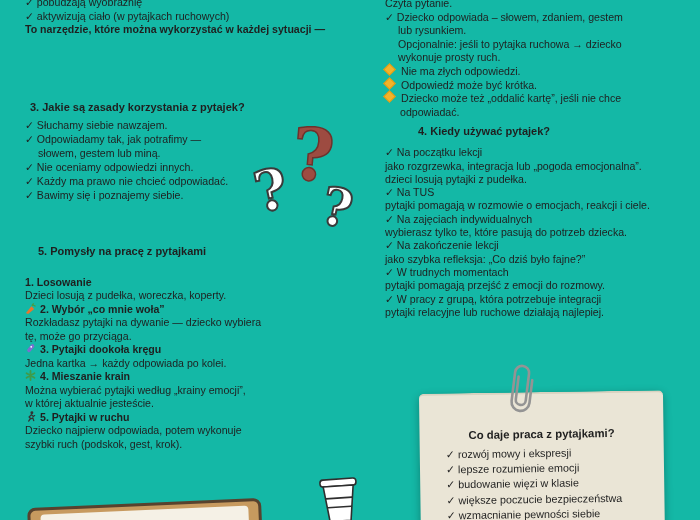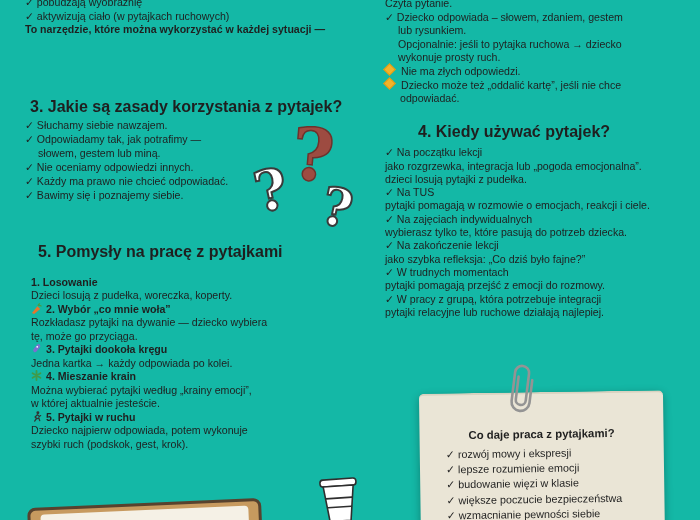--- a/index.html
+++ b/index.html
@@ -2,37 +2,37 @@
 <html><head>
 <meta charset="utf-8">
 <style>
   html,body{margin:0;padding:0;}
   .page{
     position:relative;width:700px;height:520px;overflow:hidden;background:#14b8a6;
     font-family:"Liberation Sans","DejaVu Sans",sans-serif;color:#1f1f1f;
   }
   .abs{position:absolute;}
   .line{font-size:10.6px;line-height:13.6px;white-space:nowrap;}
-  .h{font-weight:700;font-size:16px;}
+  .h{font-weight:700;font-size:11px;}
   .b{font-weight:700;}
   .t{font-weight:700;}
   .ind{padding-left:13px;}
   .ind2{padding-left:15px;}
 
   .lt{left:25px;top:-4px;}
   .s3{left:25px;top:100px;}
   .s3 .h{padding-left:5px;}
   .s3-items{margin-top:4px;}
   .s3 .line{line-height:14px;}
 
   .qmarks{left:246px;top:118px;}
 
   .s5{left:25px;top:245px;}
   .s5 .h{padding-left:13px;}
-  .s5-body{margin-top:17px;margin-left:6px;}
+  .s5-body{margin-top:17px;}
   .s5 .line{line-height:13.5px;}
   .ico{display:inline-block;width:11px;height:11px;margin-right:4px;vertical-align:-1px;}
 
   .rt{left:385px;top:-3px;}
   .diamond{display:inline-block;width:7px;height:7px;background:#f3b32a;border:1px solid #d79a17;
     transform:rotate(45deg);margin-right:7px;position:relative;top:-1px;}
 
   .s4{left:385px;top:125px;}
   .s4h{padding-left:33px;margin-bottom:8px;}
   .s4 .line{line-height:13.3px;}
@@ -137,20 +137,23 @@
   </div>
 
   <div class="abs rt">
     <div class="line">Czyta pytanie.</div>
     <div class="line">✓ Dziecko odpowiada – słowem, zdaniem, gestem</div>
     <div class="line ind">lub rysunkiem.</div>
     <div class="line ind">Opcjonalnie: jeśli to pytajka ruchowa → dziecko</div>
     <div class="line ind">wykonuje prosty ruch.</div>
     <div class="line">
       <span class="diamond"></span><span>Nie ma złych odpowiedzi.</span>
+    </div>
+    <div class="line">
+      <span class="diamond"></span><span>Odpowiedź może być krótka.</span>
     </div>
     <div class="line">
       <span class="diamond"></span><span>Dziecko może też „oddalić kartę”, jeśli nie chce</span>
     </div>
     <div class="line ind2">odpowiadać.</div>
   </div>
 
   <div class="abs s4">
     <div class="line h s4h">4. Kiedy używać pytajek?</div>
     <div>

